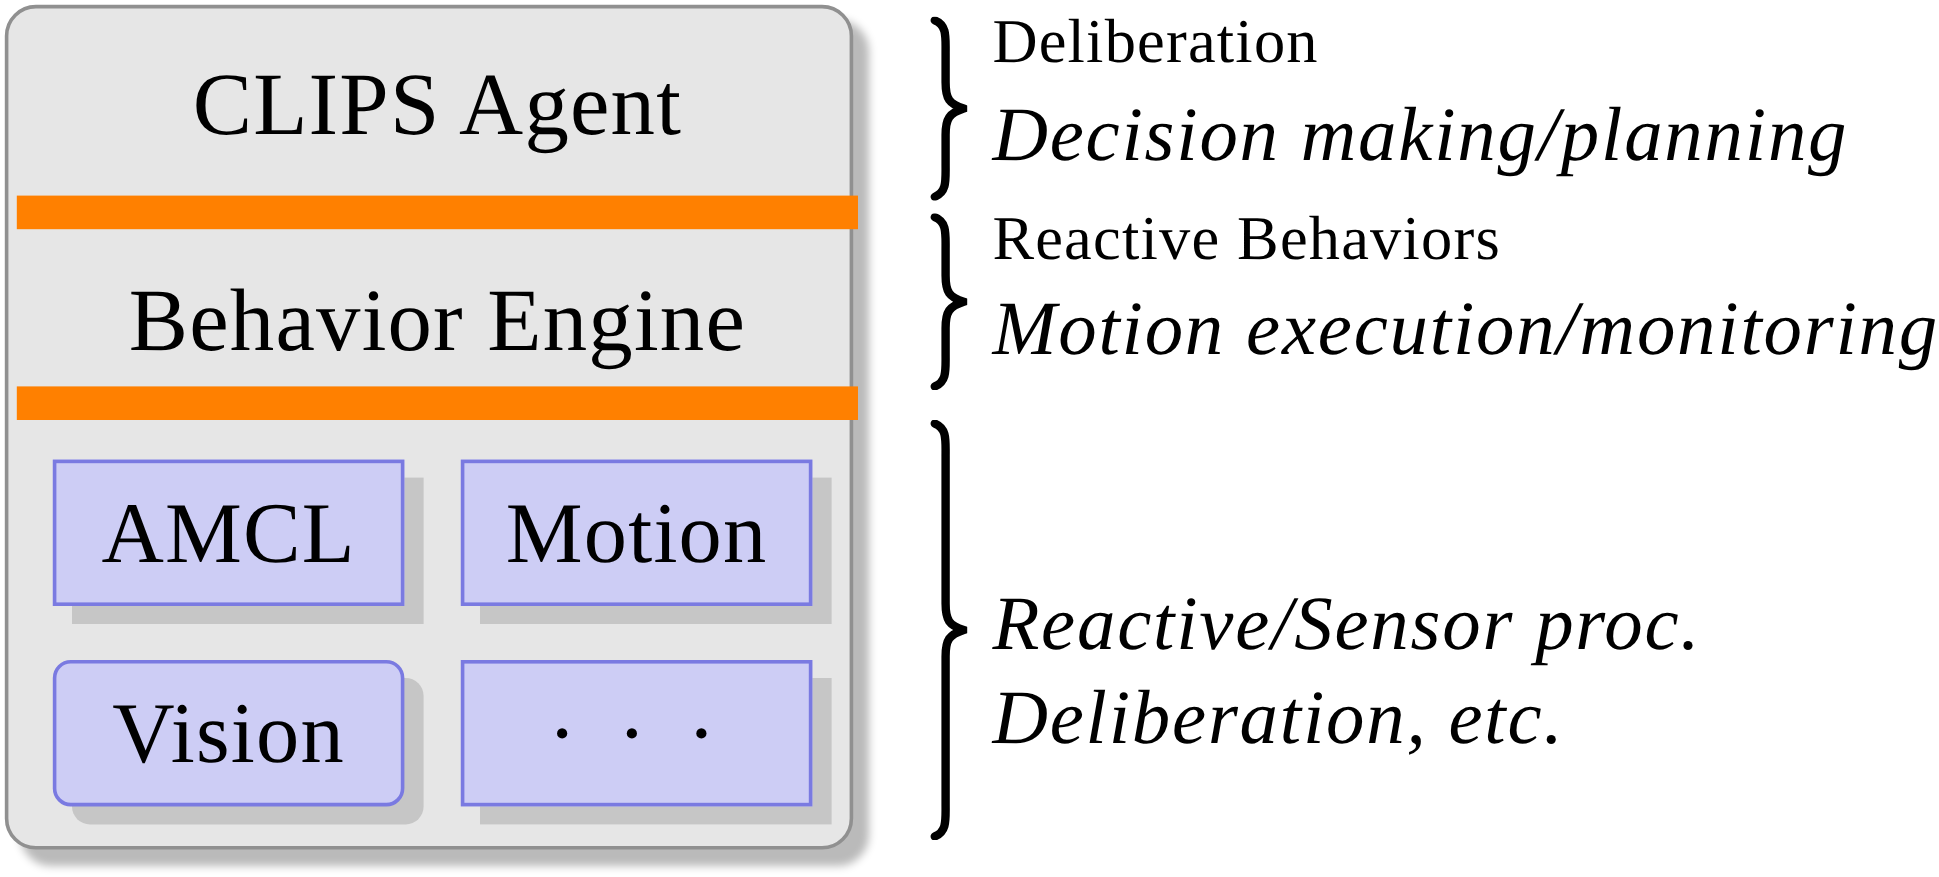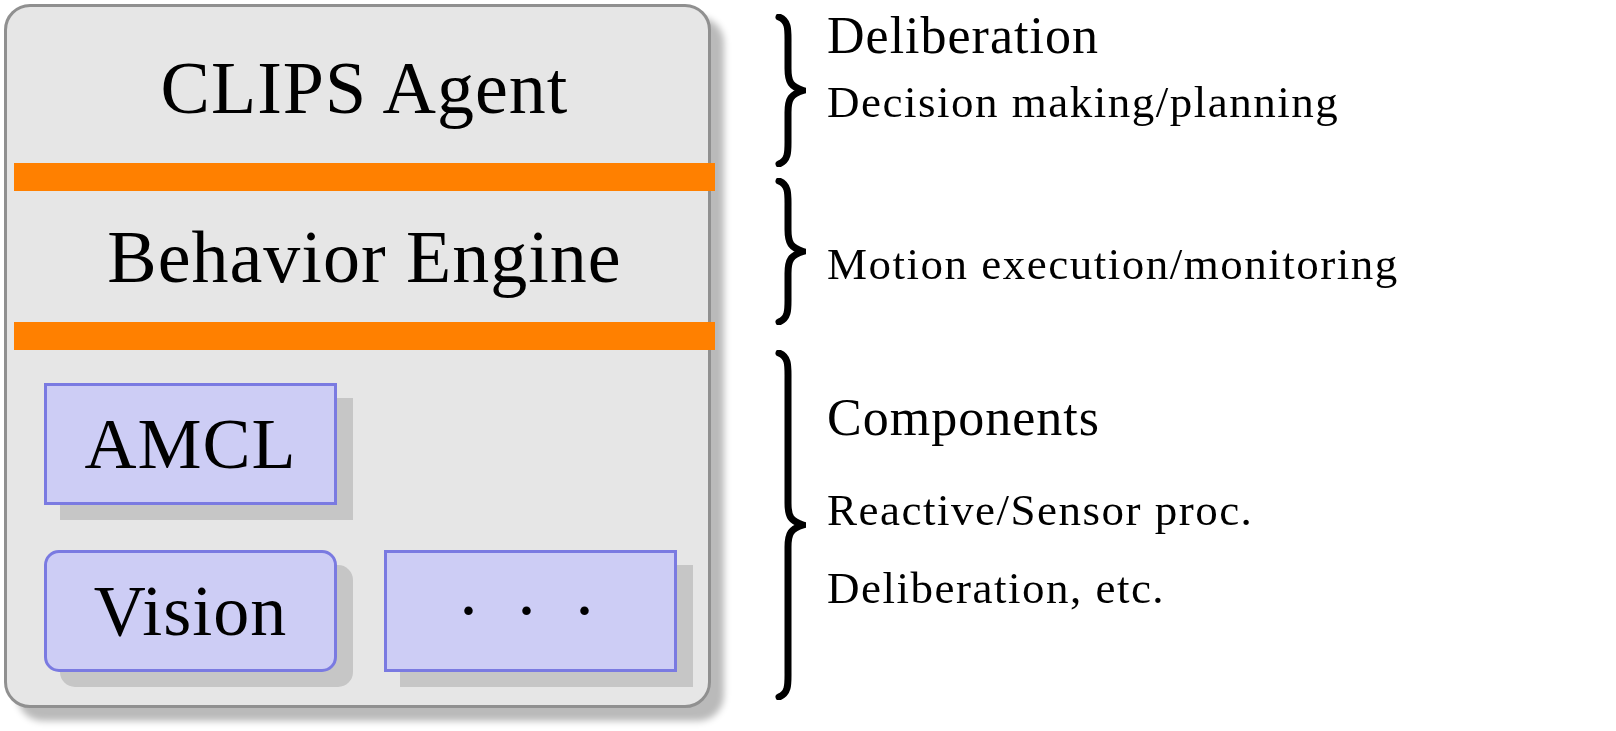--- a/index.html
+++ b/index.html
@@ -24,21 +24,21 @@
     border:3px solid var(--panel-border);
     border-radius:26px;
     box-shadow:13px 13px 7px var(--panel-shadow);
   }
   .layer-label{
     position:absolute;left:7px;width:701px;
     display:flex;align-items:center;justify-content:center;
     font-size:74px;letter-spacing:1px;white-space:nowrap;
   }
   .layer-label.agent{top:7px;height:149px;}
-  .layer-label.engine{top:185px;height:131px;}
+  .layer-label.engine{top:196px;height:131px;}
   .hbar{
     position:absolute;left:7px;width:701px;height:28px;
     background:var(--orange);
   }
   .hbar.bar1{top:156px;}
   .hbar.bar2{top:315px;}
 
   .comp-box{
     position:absolute;width:293px;height:122px;
     background:var(--box-bg);
@@ -55,21 +55,21 @@
   
   .brace{position:absolute;left:772px;display:block;}
   .brace.b1{top:14px;}
   .brace.b2{top:178px;}
   .brace.b3{top:350px;}
 
   .ann-line{
     position:absolute;left:827px;line-height:1;white-space:nowrap;
   }
   .ann-title{font-size:52px;letter-spacing:1px;}
-  .ann-sub{font-size:45px;letter-spacing:1.5px;}
+  .ann-sub{font-size:64px;letter-spacing:1.5px;font-style:italic;}
   .t-deliberation{top:10px;}
   .t-decision{top:80px;}
   .t-reactive{top:174px;}
   .t-skill{top:242px;}
   .t-components{top:392px;}
   .t-actuator{top:488px;}
   .t-localization{top:566px;}
 </style>
 </head>
 <body>
@@ -79,36 +79,37 @@
   <div class="panel">
     <div class="layer-label agent">CLIPS Agent</div>
 
     <div class="hbar bar1"></div>
 
     <div class="layer-label engine">Behavior Engine</div>
 
     <div class="hbar bar2"></div>
 
     <div class="comp-box pos-amcl">AMCL</div>
+    <div class="comp-box pos-motion">Motion</div>
     <div class="comp-box pos-vision">Vision</div>
     <div class="comp-box pos-dots">· · ·</div>
   </div>
 
   <svg class="brace b1" width="34" height="153" viewBox="0 0 34 153">
       <path d="M 7 3 C 17 7 16 16 16 30 L 16 54.5 C 16 68.5 19 72.5 31 76.5 C 19 80.5 16 84.5 16 98.5 L 16 123 C 16 137 17 146 7 150" fill="none" stroke="#000000" stroke-width="7" stroke-linecap="round"></path>
     </svg>
   <svg class="brace b2" width="34" height="147" viewBox="0 0 34 147">
       <path d="M 7 3 C 17 7 16 16 16 30 L 16 51.5 C 16 65.5 19 69.5 31 73.5 C 19 77.5 16 81.5 16 95.5 L 16 117 C 16 131 17 140 7 144" fill="none" stroke="#000000" stroke-width="7" stroke-linecap="round"></path>
     </svg>
   <svg class="brace b3" width="34" height="350" viewBox="0 0 34 350">
       <path d="M 7 3 C 17 7 16 16 16 30 L 16 153 C 16 167 19 171 31 175 C 19 179 16 183 16 197 L 16 320 C 16 334 17 343 7 347" fill="none" stroke="#000000" stroke-width="7" stroke-linecap="round"></path>
     </svg>
 
   <div class="ann-line ann-title t-deliberation">Deliberation</div>
   <div class="ann-line ann-sub t-decision">Decision making/planning</div>
 
+  <div class="ann-line ann-title t-reactive">Reactive Behaviors</div>
   <div class="ann-line ann-sub t-skill">Motion execution/monitoring</div>
 
-  <div class="ann-line ann-title t-components">Components</div>
   <div class="ann-line ann-sub t-actuator">Reactive/Sensor proc.</div>
   <div class="ann-line ann-sub t-localization">Deliberation, etc.</div>
 
 </div>
 
 </body></html>

